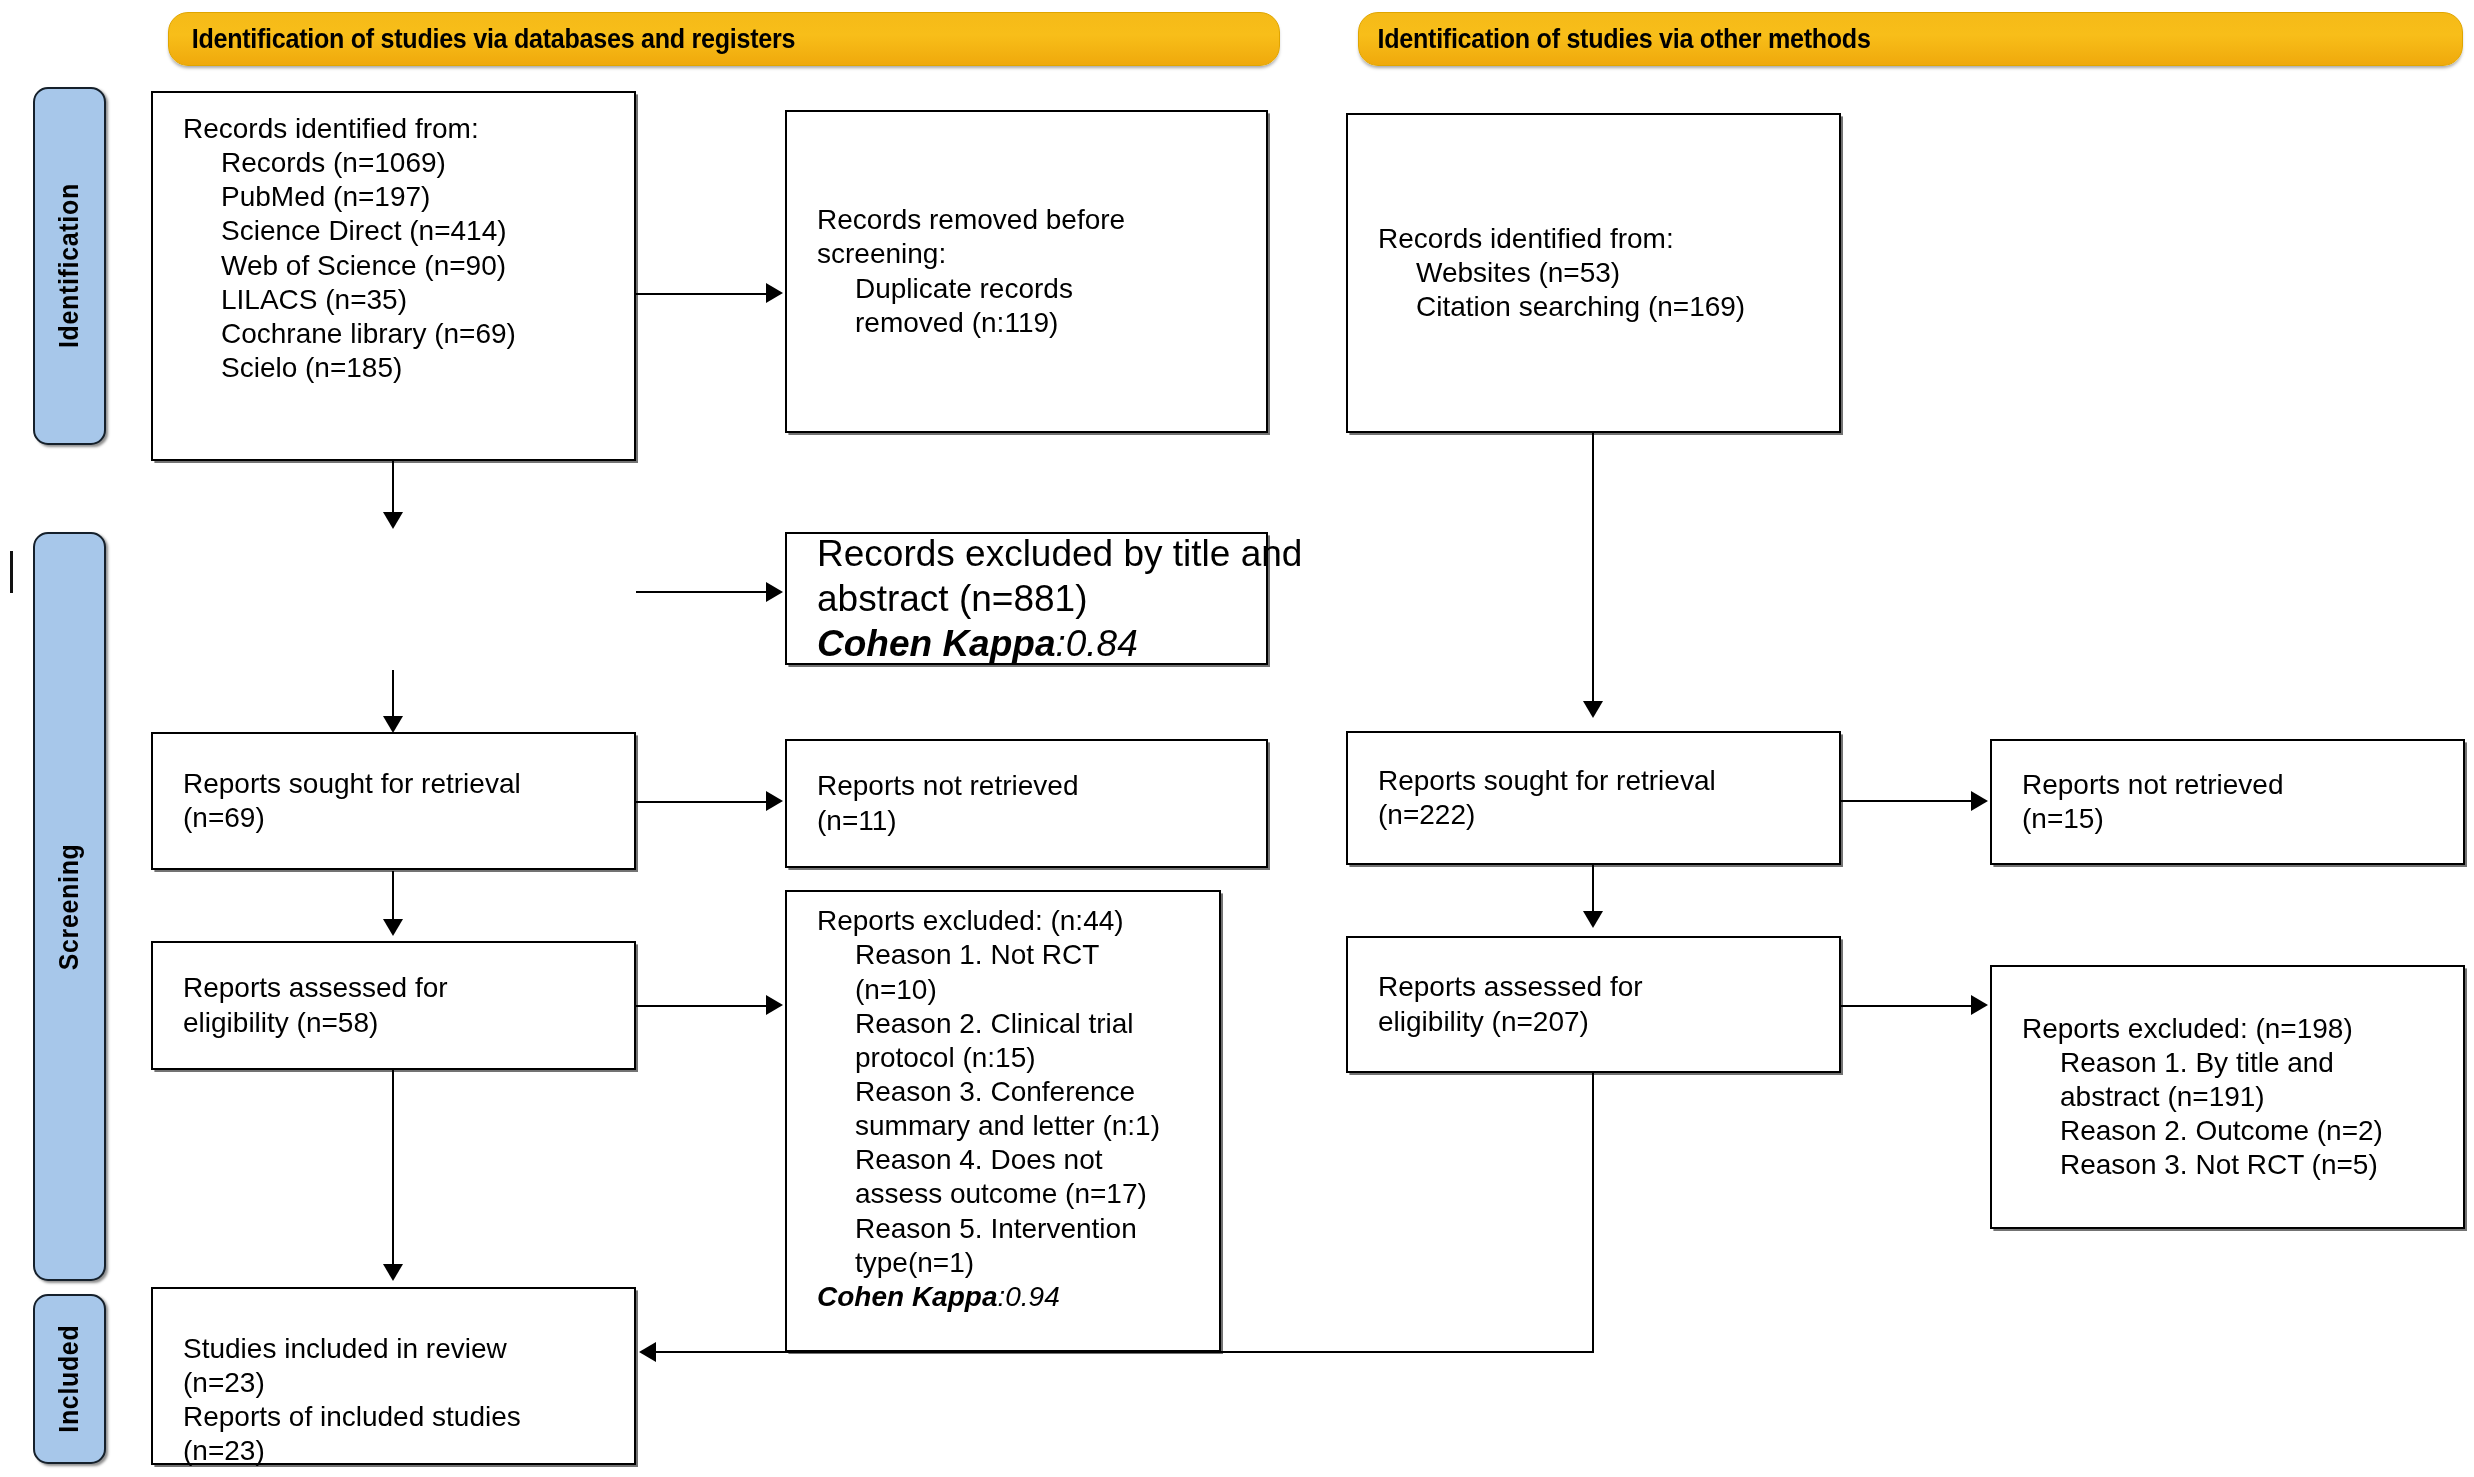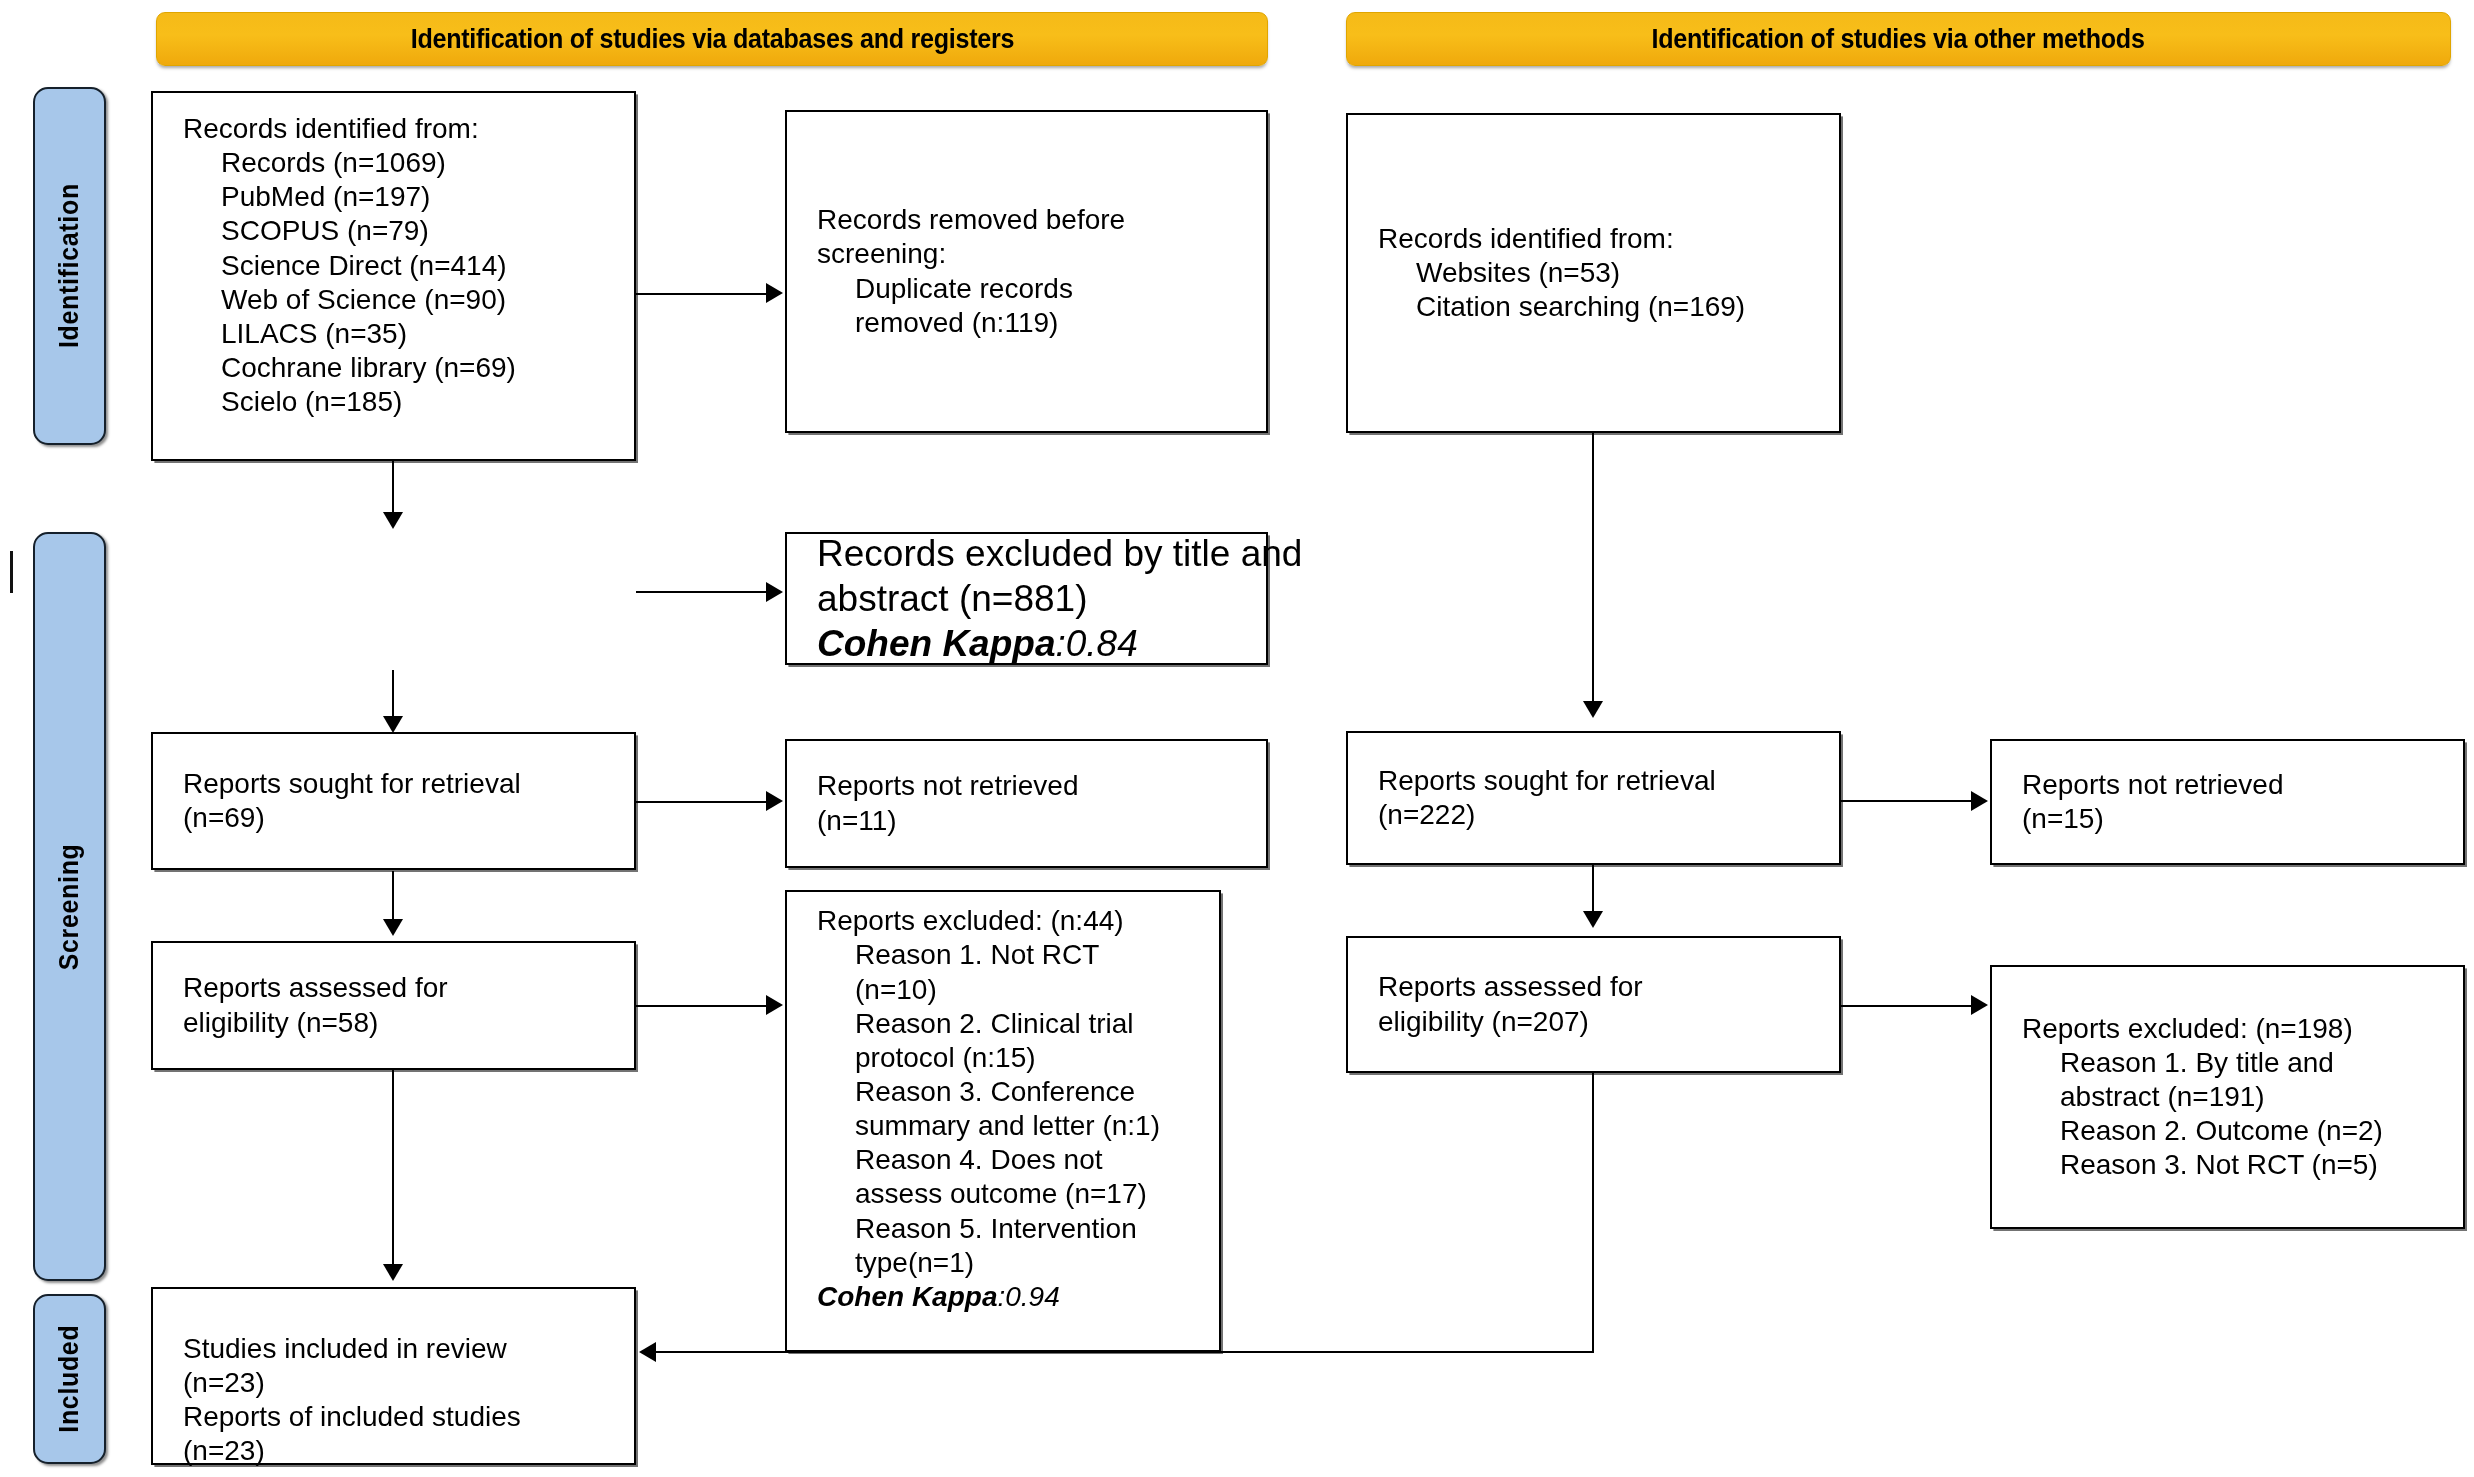--- a/index.html
+++ b/index.html
@@ -16,28 +16,28 @@
     font-family: "Liberation Sans", sans-serif;
     overflow: hidden;
   }
 
   
   .hdr {
     position: absolute;
     box-sizing: border-box;
     background: linear-gradient(180deg, #F5BA18 0%, #F8BE19 42%, #EFA90C 100%);
     border: 1.4px solid #E0A500;
-    border-radius: 9px;
+    border-radius: 20px;
     box-shadow: 0 3.4px 3.4px -1.4px rgba(0,0,0,0.35);
     display: flex;
     align-items: center;
-    justify-content: center;
     color: #000;
     font-weight: bold;
     letter-spacing: -0.3px;
+    margin-left: 12px;
   }
   .hdr span { transform: scaleX(0.93); display:inline-block; }
 
   
   .pill {
     position: absolute;
     box-sizing: border-box;
     background: #A7C7EA;
     border: 2px solid #15202B;
     border-radius: 15px;
@@ -133,21 +133,20 @@
     <span style="font-size:27px;">Included</span>
   </div>
 
   <div class="tick" style="left:9.5px; top:551px; height:42px;"></div>
 
   <div class="box" style="left:151px; top:91px; width:485px; height:370px; align-items:flex-start;">
     <div class="inner" style="font-size:28px; padding-top:19px;">
       <div class="ln">Records identified from:</div>
       <div class="ln ind">Records (n=1069)</div>
       <div class="ln ind">PubMed (n=197)</div>
-      <div class="ln ind">SCOPUS (n=79)</div>
       <div class="ln ind">Science Direct (n=414)</div>
       <div class="ln ind">Web of Science (n=90)</div>
       <div class="ln ind">LILACS (n=35)</div>
       <div class="ln ind">Cochrane library (n=69)</div>
       <div class="ln ind">Scielo (n=185)</div>
     </div>
   </div>
 
   <div class="box" style="left:785px; top:110px; width:483px; height:323px;">
     <div class="inner" style="font-size:28px;">

